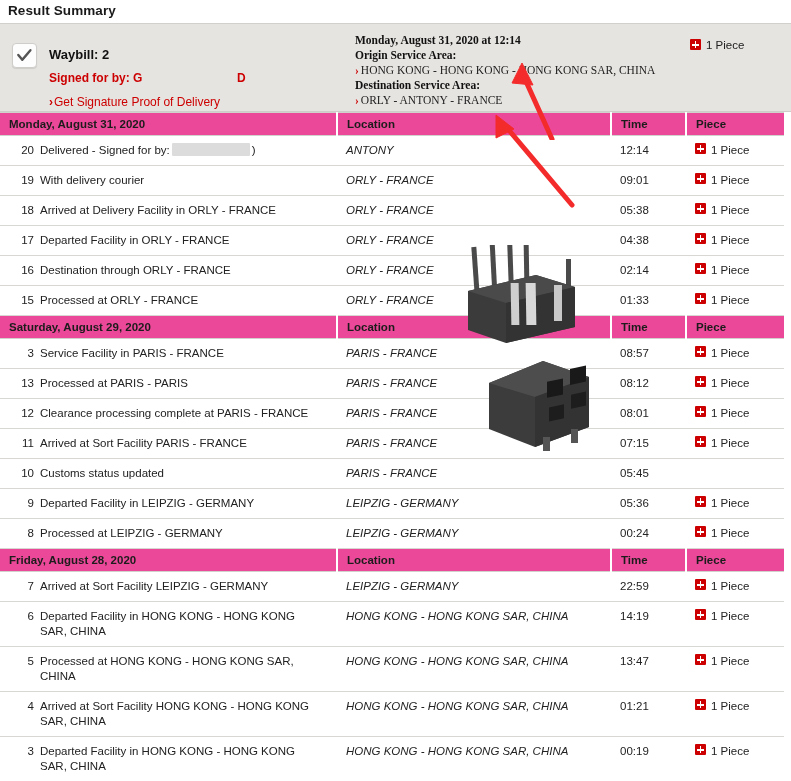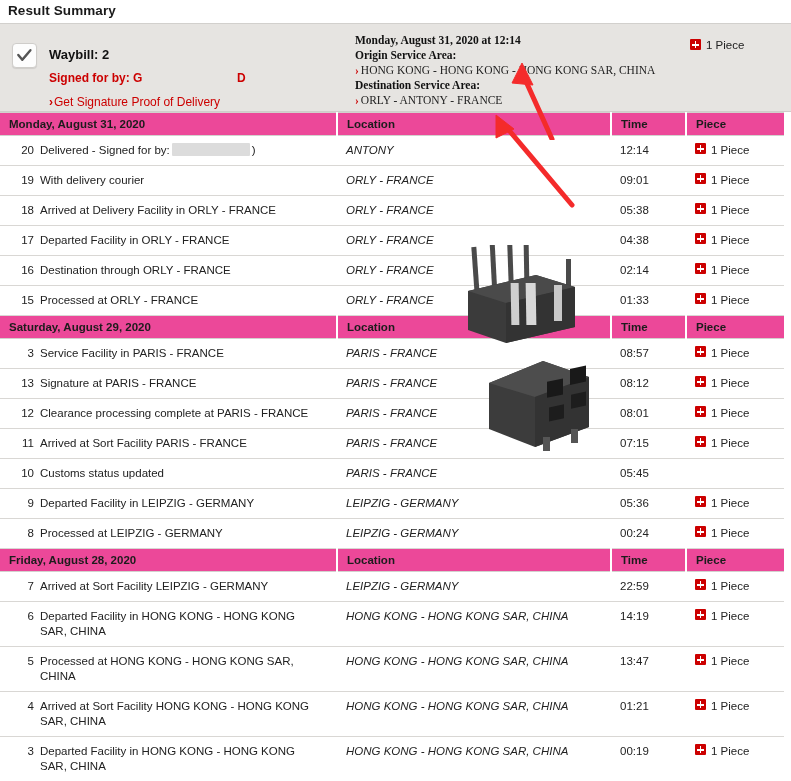--- a/index.html
+++ b/index.html
@@ -325,21 +325,21 @@
           <td class="desc">Service Facility in PARIS - FRANCE</td>
           <td class="loc">PARIS - FRANCE</td>
           <td class="time">08:57</td>
           <td class="pce"><span class="piece">
               <span class="piece-icon"></span>
               <span>1 Piece</span>
             </span></td>
         </tr>
         <tr class="event-row">
           <td class="num">13</td>
-          <td class="desc">Signature at PARIS - FRANCE</td>
+          <td class="desc">Processed at PARIS - PARIS</td>
           <td class="loc">PARIS - FRANCE</td>
           <td class="time">08:12</td>
           <td class="pce"><span class="piece">
               <span class="piece-icon"></span>
               <span>1 Piece</span>
             </span></td>
         </tr>
         <tr class="event-row">
           <td class="num">12</td>
           <td class="desc">Clearance processing complete at PARIS - FRANCE</td>

